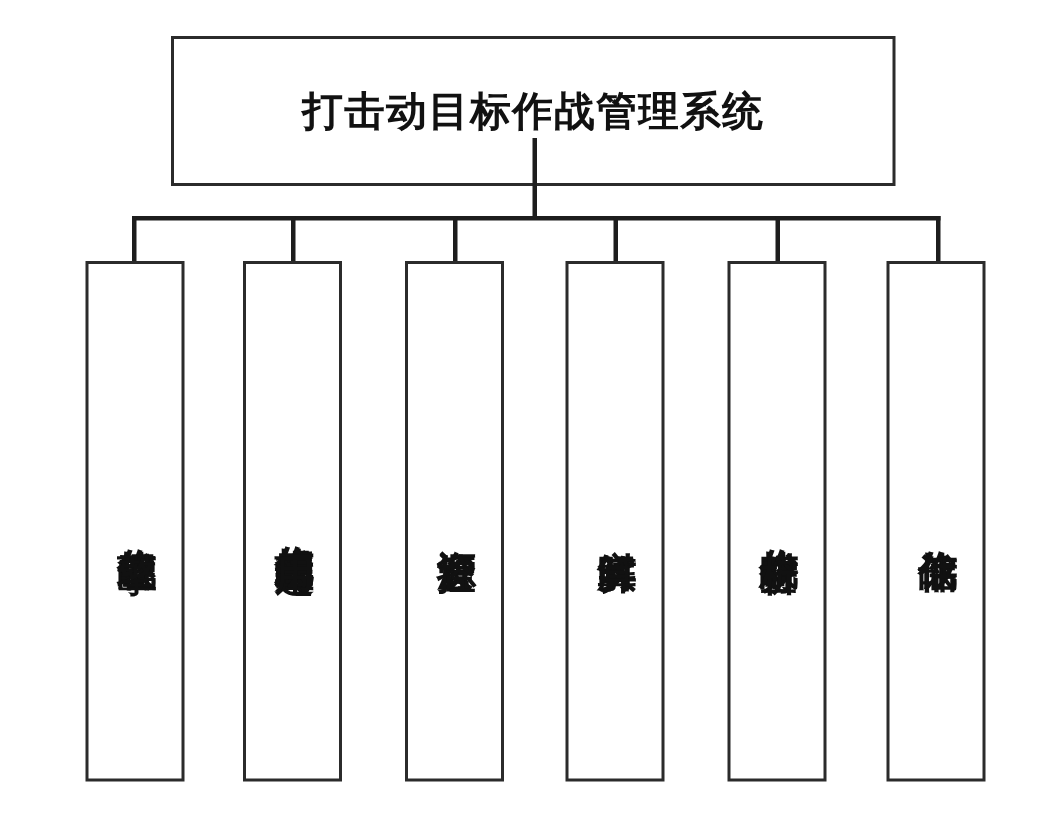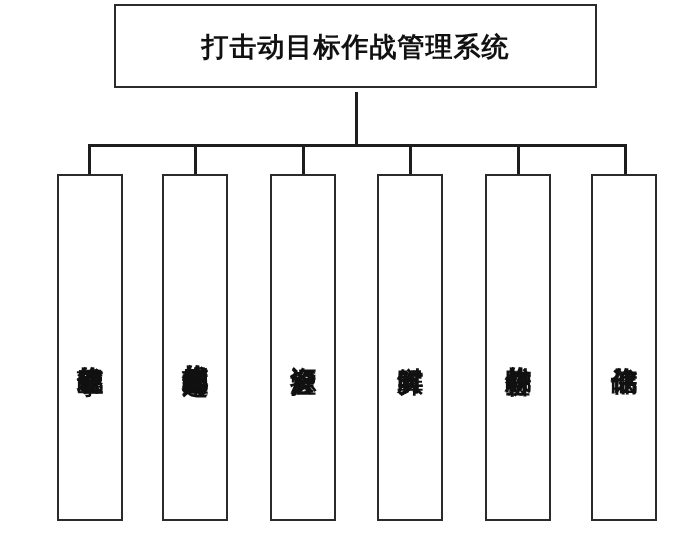--- a/index.html
+++ b/index.html
@@ -17,23 +17,23 @@
     width: 699px;
     height: 543px;
     background: #ffffff;
     overflow: hidden;
   }
 
   
   .root-node {
     position: absolute;
     left: 114px;
-    top: 4px;
+    top: 24px;
     width: 483px;
-    height: 84px;
+    height: 100px;
     box-sizing: border-box;
     border: 2px solid #2b2b2b;
     background: #ffffff;
     display: flex;
     align-items: center;
     justify-content: center;
   }
   .root-title {
     font-size: 27px;
     font-weight: bold;

